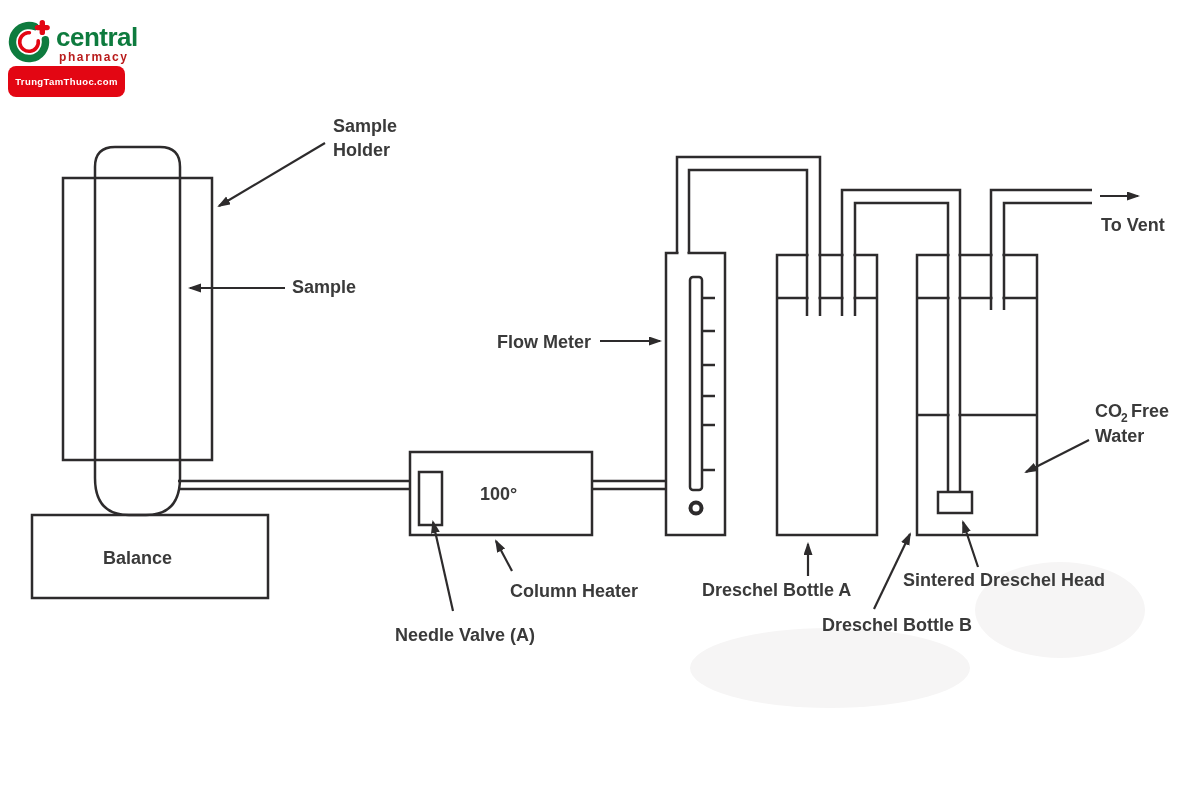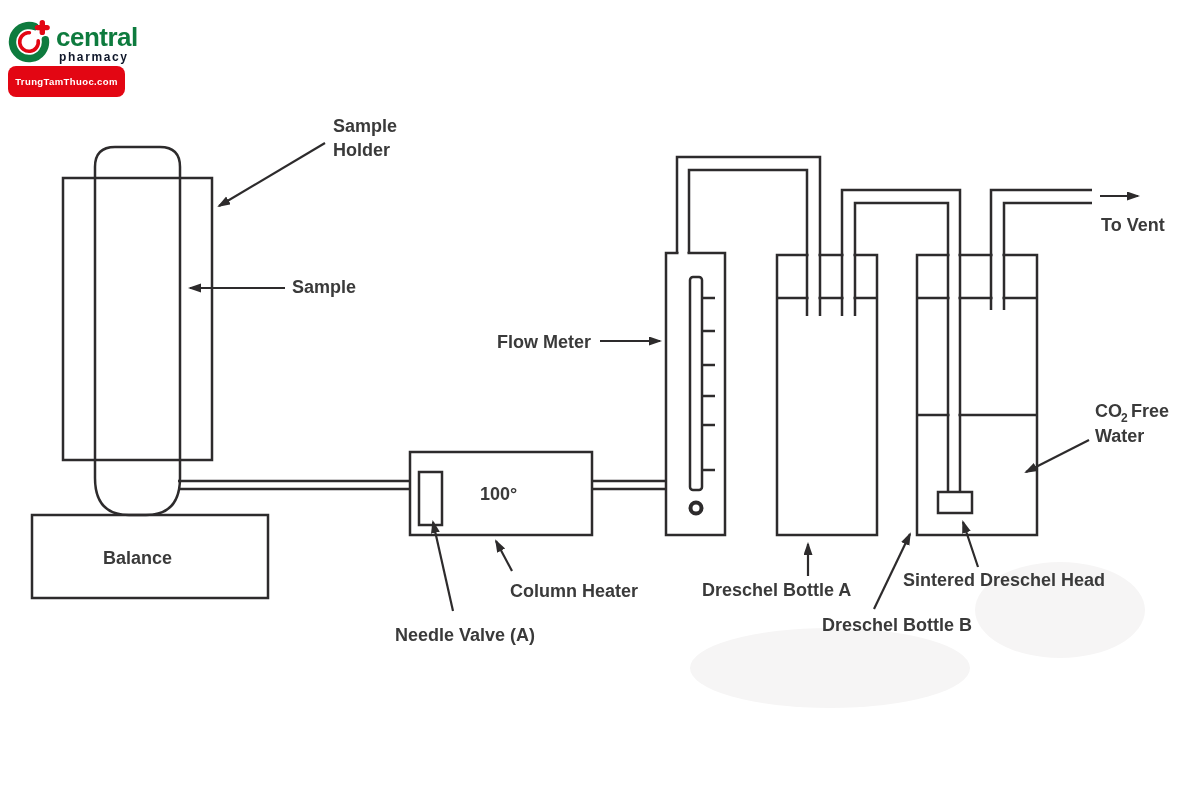--- a/index.html
+++ b/index.html
@@ -2,21 +2,21 @@
 <html><head>
 <meta charset="utf-8">
 <style>
   html,body{margin:0;padding:0;background:#ffffff;}
   #page{position:relative;width:1200px;height:800px;background:#ffffff;overflow:hidden;
         font-family:"Liberation Sans",sans-serif;padding-left:48px;}
   
   .logo-brand{position:absolute;left:56px;top:22px;font-size:26px;font-weight:bold;
               color:#0e7b3e;letter-spacing:-0.5px;}
   .logo-tagline{position:absolute;left:59px;top:50px;font-size:12px;font-weight:600;
-                color:#0f172a;letter-spacing:1.6px;}
+                color:#b91c1c;letter-spacing:1.6px;}
   .logo-badge{position:absolute;left:8px;top:66px;width:117px;height:31px;background:#e30613;
               border-radius:8px;color:#ffffff;font-size:9.5px;font-weight:bold;
               letter-spacing:0.4px;display:flex;align-items:center;justify-content:center;}
   .logo-mark{position:absolute;left:8px;top:18px;}
   
   svg.diagram{position:absolute;left:0;top:0;}
   .ln{stroke:#2d2b2c;stroke-width:2.5;fill:none;}
   .lnw{stroke:#2d2b2c;stroke-width:2.5;fill:#ffffff;}
   .mask{fill:#ffffff;stroke:none;}
   .arrow{stroke:#2d2b2c;stroke-width:2.2;fill:none;}

